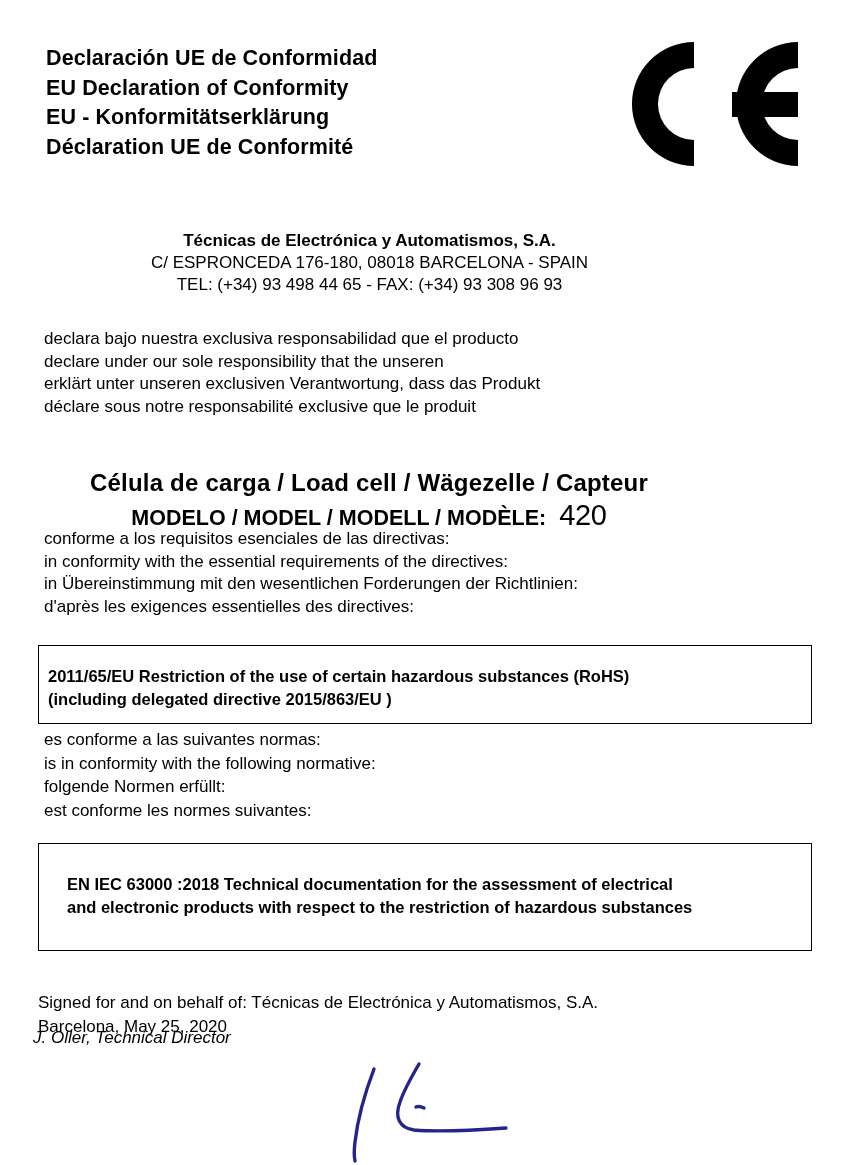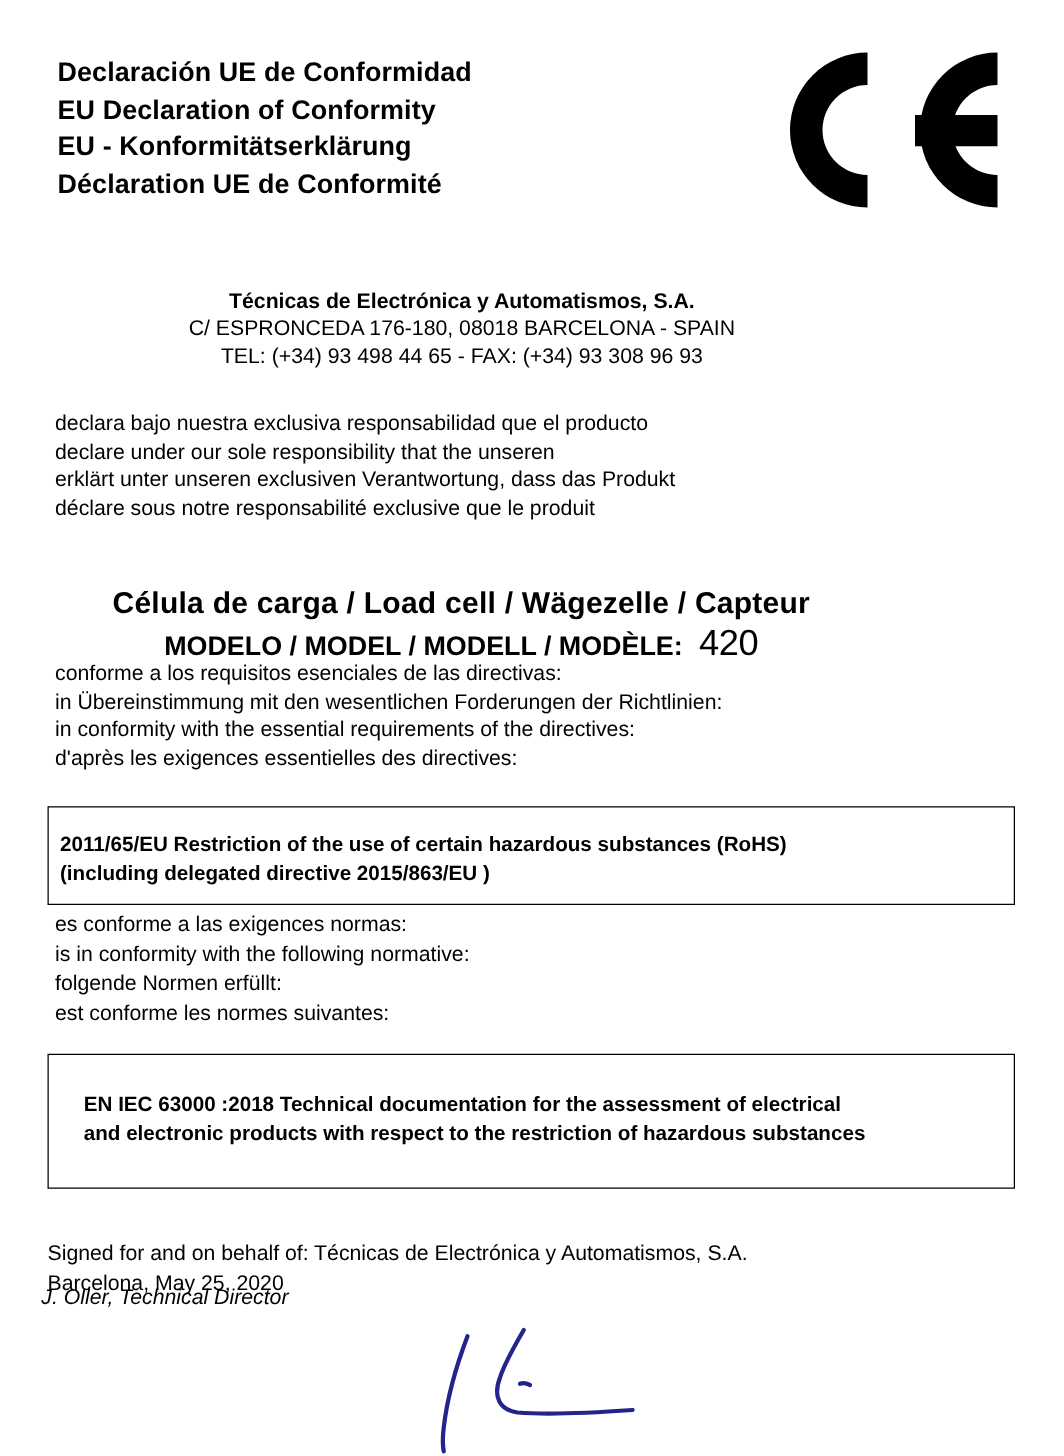--- a/index.html
+++ b/index.html
@@ -229,34 +229,34 @@
   <div class="product-block">
     <div class="product-name">Célula de carga / Load cell / Wägezelle / Capteur</div>
     <div class="product-model">
       <span>MODELO / MODEL / MODELL / MODÈLE:</span>
       <span class="model-number">420</span>
     </div>
   </div>
 
   <div class="para para-directives">
     <div>conforme a los requisitos esenciales de las directivas:</div>
+    <div>in conformity with the essential requirements of the directives:</div>
     <div>in Übereinstimmung mit den wesentlichen Forderungen der Richtlinien:</div>
-    <div>in conformity with the essential requirements of the directives:</div>
     <div>d'après les exigences essentielles des directives:</div>
   </div>
 
   <div class="box box-directive">
     <div class="box-inner">
       <div>2011/65/EU Restriction of the use of certain hazardous substances (RoHS)</div>
       <div>(including delegated directive 2015/863/EU )</div>
     </div>
   </div>
 
   <div class="para para-normative">
-    <div>es conforme a las exigences normas:</div>
+    <div>es conforme a las suivantes normas:</div>
     <div>is in conformity with the following normative:</div>
     <div>folgende Normen erfüllt:</div>
     <div>est conforme les normes suivantes:</div>
   </div>
 
   <div class="box box-standard">
     <div class="box-inner">
       <div>EN IEC 63000 :2018 Technical documentation for the assessment of electrical</div>
       <div>and electronic products with respect to the restriction of hazardous substances</div>
     </div>

